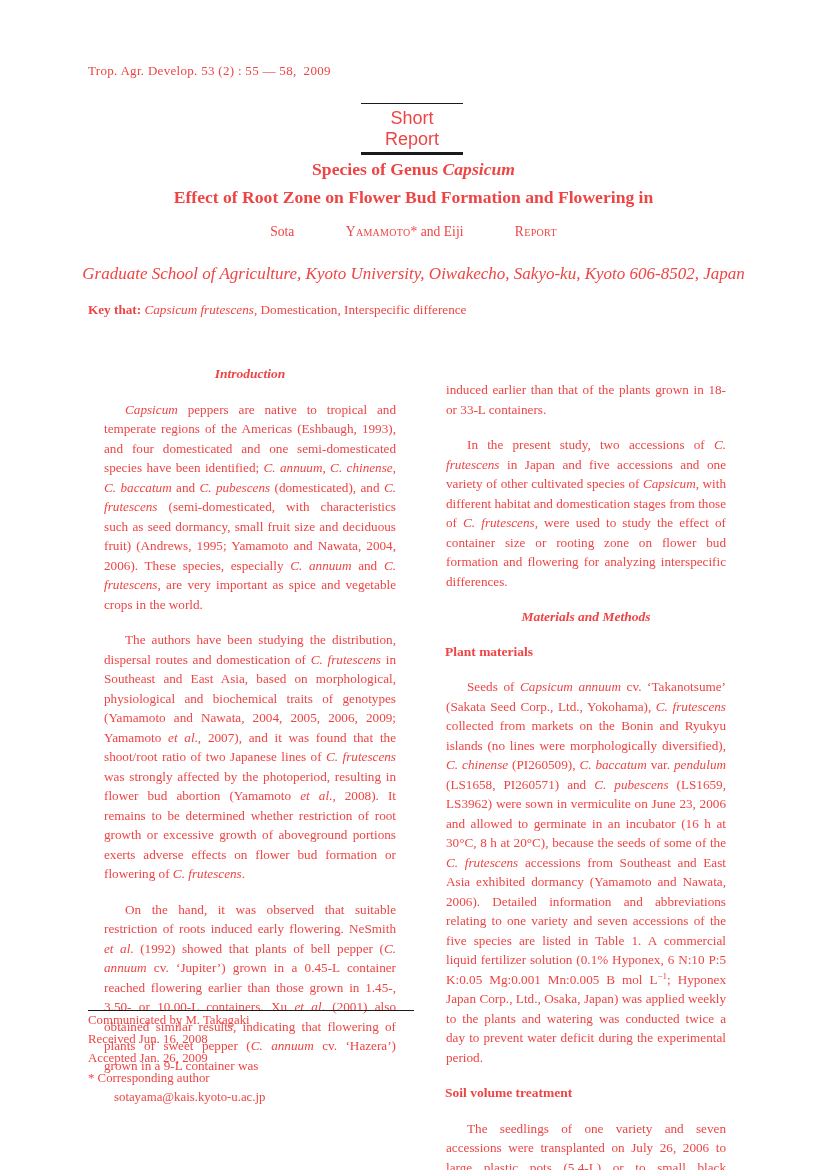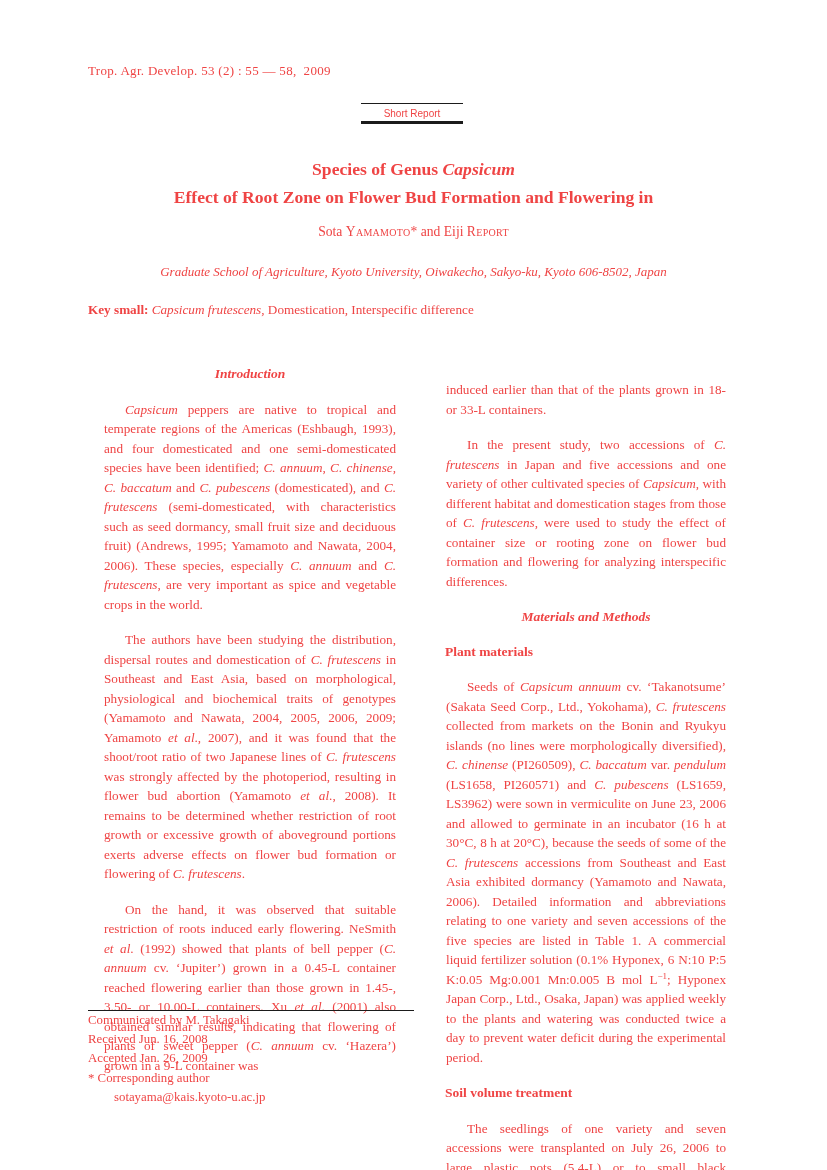--- a/index.html
+++ b/index.html
@@ -23,21 +23,21 @@
     white-space: pre;
   }
   .report-box {
     position: absolute;
     left: 361px;
     top: 103px;
     width: 102px;
     box-sizing: border-box;
     text-align: center;
     font-family: "Liberation Sans", sans-serif;
-    font-size: 10px;
+    font-size: 18px;
     padding: 4px 2px 2px 2px;
     border-top: 1.5px solid #1b1b1b;
     border-bottom: 3px solid #1b1b1b;
   }
   .title {
     position: absolute;
     left: 0;
     top: 156px;
     width: 827px;
     margin: 0;
@@ -48,29 +48,29 @@
   }
   .title-line { display: block; }
   .authors {
     position: absolute;
     left: 0;
     top: 224px;
     width: 827px;
     text-align: center;
     font-size: 13.6px;
   }
-  .sc { font-variant: small-caps; letter-spacing: 0.3px; }
+  .sc { font-variant: small-caps; letter-spacing: 0.3px; margin-left: 48px; }
   .affiliation {
     position: absolute;
     left: 0;
     top: 264px;
     width: 827px;
     text-align: center;
     font-style: italic;
-    font-size: 13px;
+    font-size: 17px;
   }
   .keywords {
     position: absolute;
     left: 88px;
     top: 302px;
     width: 654px;
     font-size: 13.2px;
   }
   .columns {
     position: absolute;
@@ -130,21 +130,21 @@
 
   <h1 class="title">
     <span class="title-line">Species of Genus <i>Capsicum</i></span>
     <span class="title-line">Effect of Root Zone on Flower Bud Formation and Flowering in</span>
   </h1>
 
   <div class="authors">Sota <span class="sc">Yamamoto</span>* and Eiji <span class="sc">Report</span></div>
 
   <div class="affiliation">Graduate School of Agriculture, Kyoto University, Oiwakecho, Sakyo-ku, Kyoto 606-8502, Japan</div>
 
-  <div class="keywords"><b>Key small: </b><i>Capsicum frutescens</i>, Domestication, Interspecific difference</div>
+  <div class="keywords"><b>Key that: </b><i>Capsicum frutescens</i>, Domestication, Interspecific difference</div>
 
   <div class="columns">
 
     <div class="col col-left">
       <h2 class="sec-heading">Introduction</h2>
       <p class="para indent"><i>Capsicum</i> peppers are native to tropical and temperate regions of the Americas (Eshbaugh, 1993), and four domesticated and one semi-domesticated species have been identified; <i>C. annuum</i>, <i>C. chinense</i>, <i>C. baccatum</i> and <i>C. pubescens</i> (domesticated), and <i>C. frutescens</i> (semi-domesticated, with characteristics such as seed dormancy, small fruit size and deciduous fruit) (Andrews, 1995; Yamamoto and Nawata, 2004, 2006). These species, especially <i>C. annuum</i> and <i>C. frutescens</i>, are very important as spice and vegetable crops in the world.</p>
       <p class="para indent">The authors have been studying the distribution, dispersal routes and domestication of <i>C. frutescens</i> in Southeast and East Asia, based on morphological, physiological and biochemical traits of genotypes (Yamamoto and Nawata, 2004, 2005, 2006, 2009; Yamamoto <i>et al</i>., 2007), and it was found that the shoot/root ratio of two Japanese lines of <i>C. frutescens</i> was strongly affected by the photoperiod, resulting in flower bud abortion (Yamamoto <i>et al</i>., 2008). It remains to be determined whether restriction of root growth or excessive growth of aboveground portions exerts adverse effects on flower bud formation or flowering of <i>C. frutescens</i>.</p>
       <p class="para indent">On the hand, it was observed that suitable restriction of roots induced early flowering. NeSmith <i>et al</i>. (1992) showed that plants of bell pepper (<i>C. annuum</i> cv. ‘Jupiter’) grown in a 0.45-L container reached flowering earlier than those grown in 1.45-, 3.50- or 10.00-L containers. Xu <i>et al</i>. (2001) also obtained similar results, indicating that flowering of plants of sweet pepper (<i>C. annuum</i> cv. ‘Hazera’) grown in a 9-L container was</p>
     </div>
 

